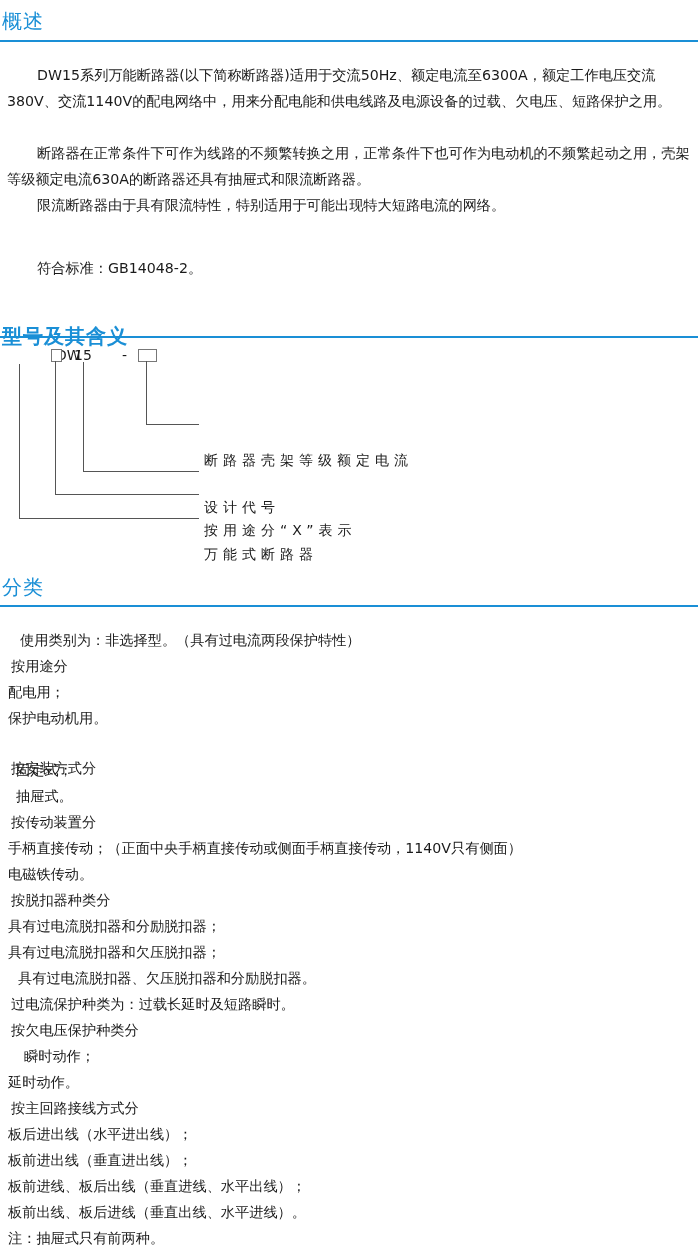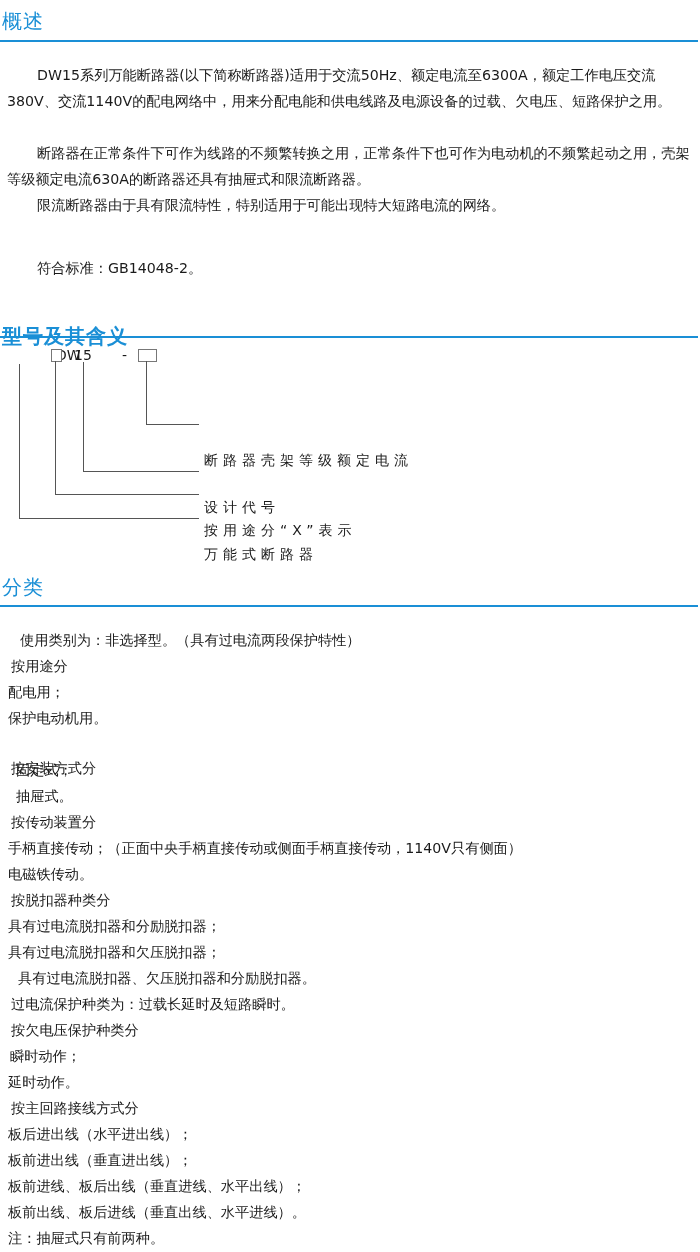--- a/index.html
+++ b/index.html
@@ -87,21 +87,21 @@
   <p class="line" style="left:8px; top:786px;margin-left:8px;">抽屉式。</p>
   <p class="line" style="left:11px; top:812px;">按传动装置分</p>
   <p class="line" style="left:8px; top:838px;text-align:right;">手柄直接传动；（正面中央手柄直接传动或侧面手柄直接传动，1140V只有侧面）</p>
   <p class="line" style="left:8px; top:864px;">电磁铁传动。</p>
   <p class="line" style="left:11px; top:890px;">按脱扣器种类分</p>
   <p class="line" style="left:8px; top:916px;">具有过电流脱扣器和分励脱扣器；</p>
   <p class="line" style="left:8px; top:942px;">具有过电流脱扣器和欠压脱扣器；</p>
   <p class="line" style="left:4px; top:968px;margin-left:14px;">具有过电流脱扣器、欠压脱扣器和分励脱扣器。</p>
   <p class="line" style="left:11px; top:994px;">过电流保护种类为：过载长延时及短路瞬时。</p>
   <p class="line" style="left:11px; top:1020px;">按欠电压保护种类分</p>
-  <p class="line" style="left:10px; top:1046px;">瞬时动作；</p>
+  <p class="line" style="left:24px; top:1046px;">瞬时动作；</p>
   <p class="line" style="left:8px; top:1072px;">延时动作。</p>
   <p class="line" style="left:11px; top:1098px;">按主回路接线方式分</p>
   <p class="line" style="left:8px; top:1124px;">板后进出线（水平进出线）；</p>
   <p class="line" style="left:8px; top:1150px;">板前进出线（垂直进出线）；</p>
   <p class="line" style="left:8px; top:1176px;">板前进线、板后出线（垂直进线、水平出线）；</p>
   <p class="line" style="left:8px; top:1202px;">板前出线、板后进线（垂直出线、水平进线）。</p>
   <p class="line" style="left:8px; top:1228px;">注：抽屉式只有前两种。</p>
 </div>
 
 </body></html>

